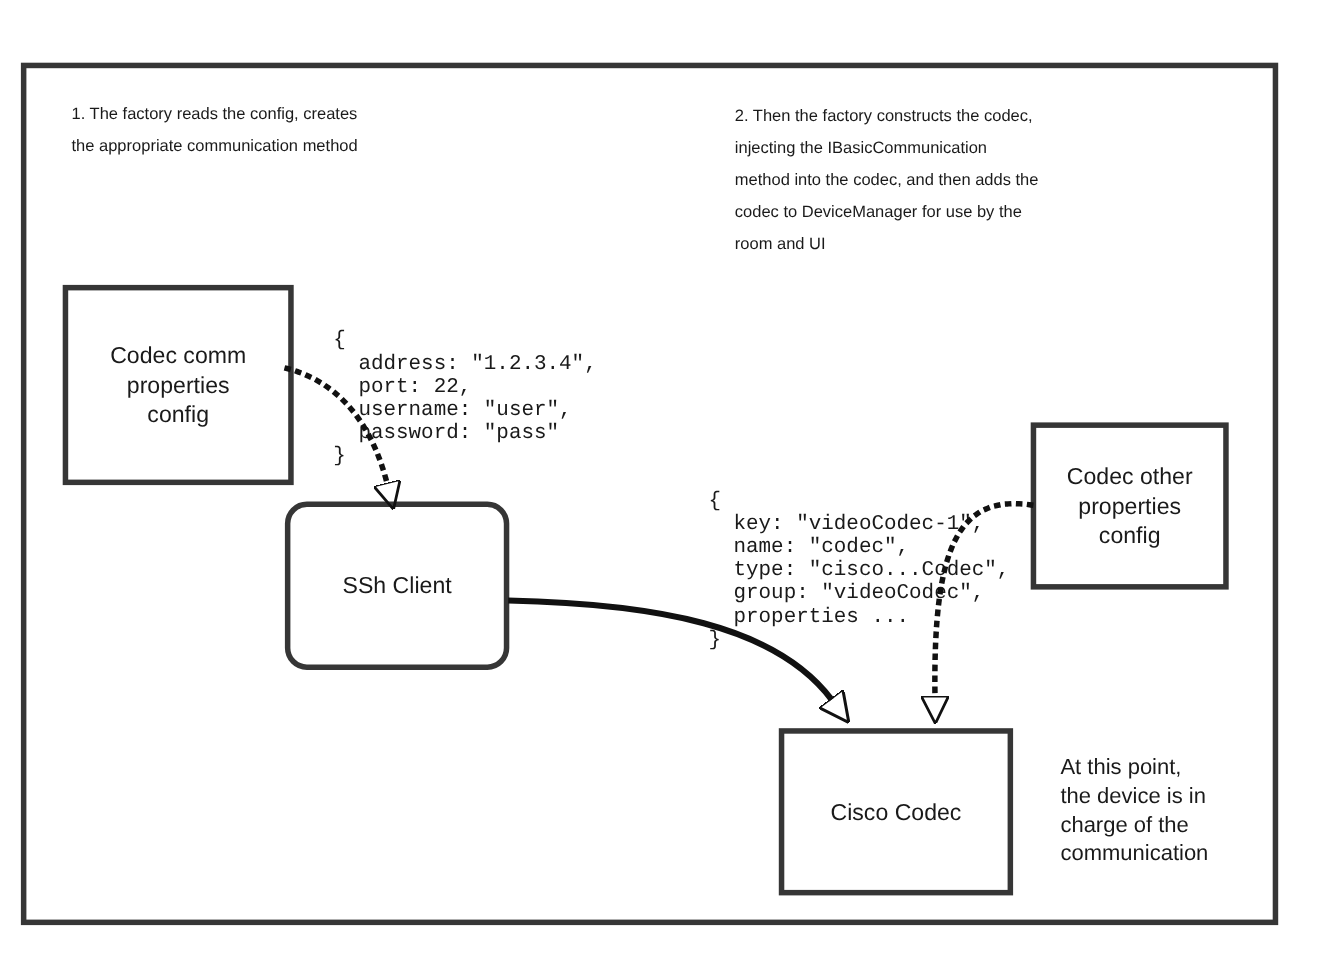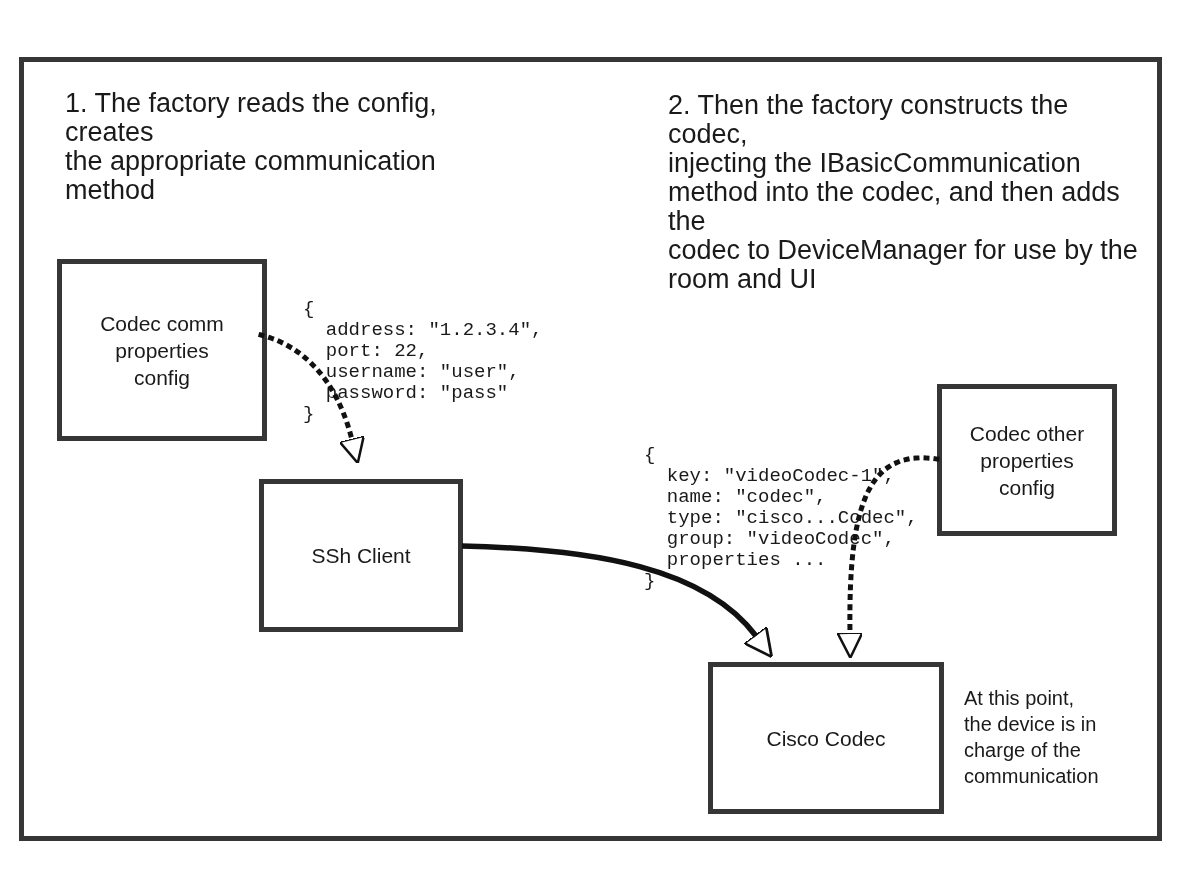--- a/index.html
+++ b/index.html
@@ -16,21 +16,21 @@
     position: absolute;
     left: 19px; top: 57px;
     width: 1143px; height: 784px;
     box-sizing: border-box;
     border: 5px solid #363636;
     background: #ffffff;
   }
   .note {
     position: absolute;
     white-space: pre-line;
-    font-size: 27px;
+    font-size: 15px;
     line-height: 29px;
     color: #1a1a1a;
   }
   .note.small {
     font-size: 20px;
     line-height: 26px;
     margin-left: 21px;
   }
   .node {
     position: absolute;
@@ -110,31 +110,31 @@
   group: "videoCodec",
   properties ...
 }</pre>
 
   <div class="node" style="left:57px; top:259px; width:210px; height:182px;">
     <span>Codec comm
 properties
 config</span>
   </div>
 
-  <div class="node" style="left:259px; top:479px; width:204px; height:153px;">
+  <div class="node" style="left:259px; top:456px; width:204px; height:153px;border-radius:20px;">
     <span>SSh Client</span>
   </div>
 
   <div class="node" style="left:937px; top:384px; width:180px; height:152px;">
     <span>Codec other
 properties
 config</span>
   </div>
 
-  <div class="node" style="left:708px; top:662px; width:236px; height:152px;">
+  <div class="node" style="left:708px; top:662px; width:213px; height:152px;">
     <span>Cisco Codec</span>
   </div>
 
   <svg class="arrows" viewBox="0 0 1200 880" xmlns="http://www.w3.org/2000/svg">
     <defs>
       <marker id="arrowhead" viewBox="0 0 10 10" refX="0.5" refY="5" markerWidth="5" markerHeight="5" orient="auto" markerUnits="strokeWidth">
         <path d="M 0 0 L 10 5 L 0 10 Z" fill="#111111" stroke="none"></path>
       </marker>
     </defs>
 

